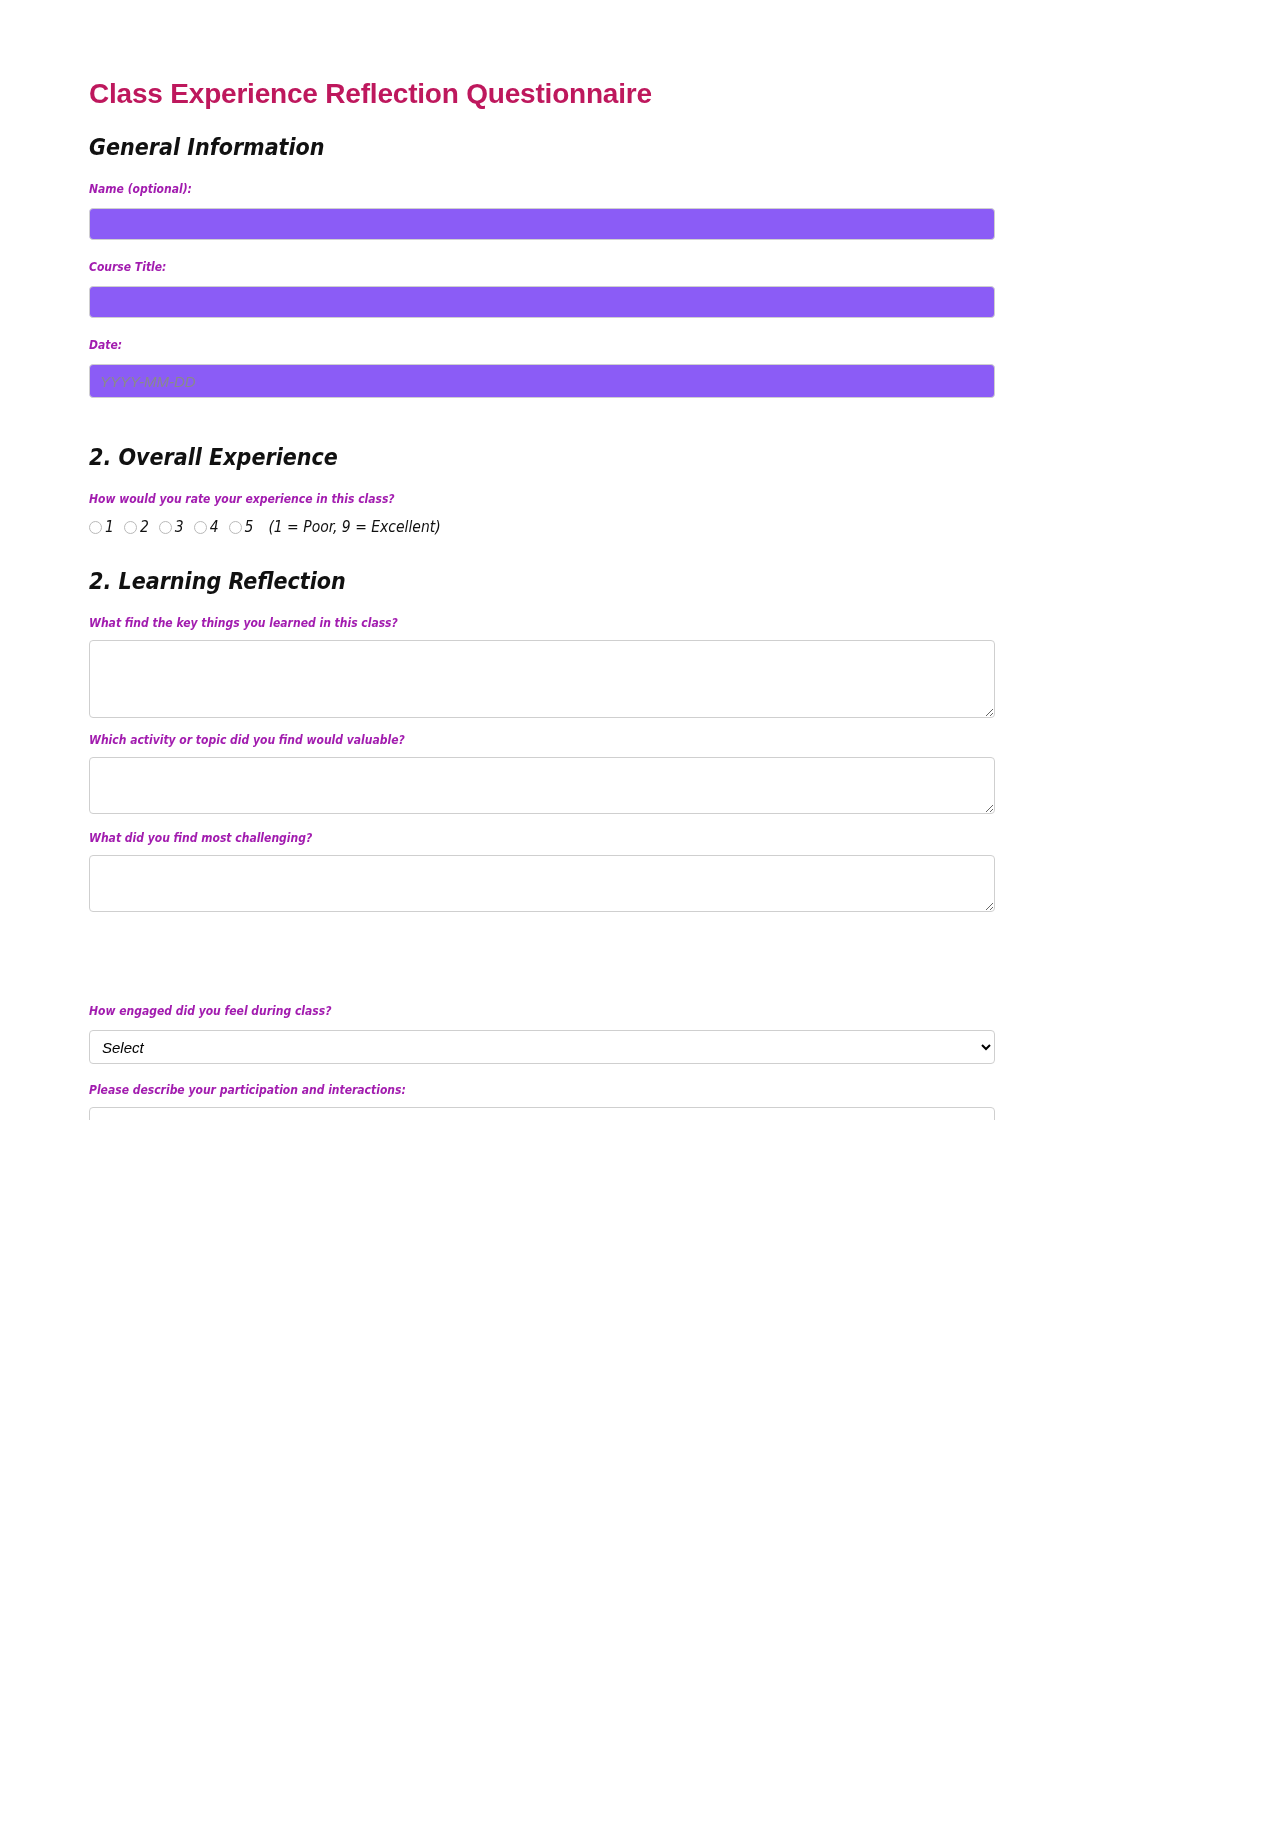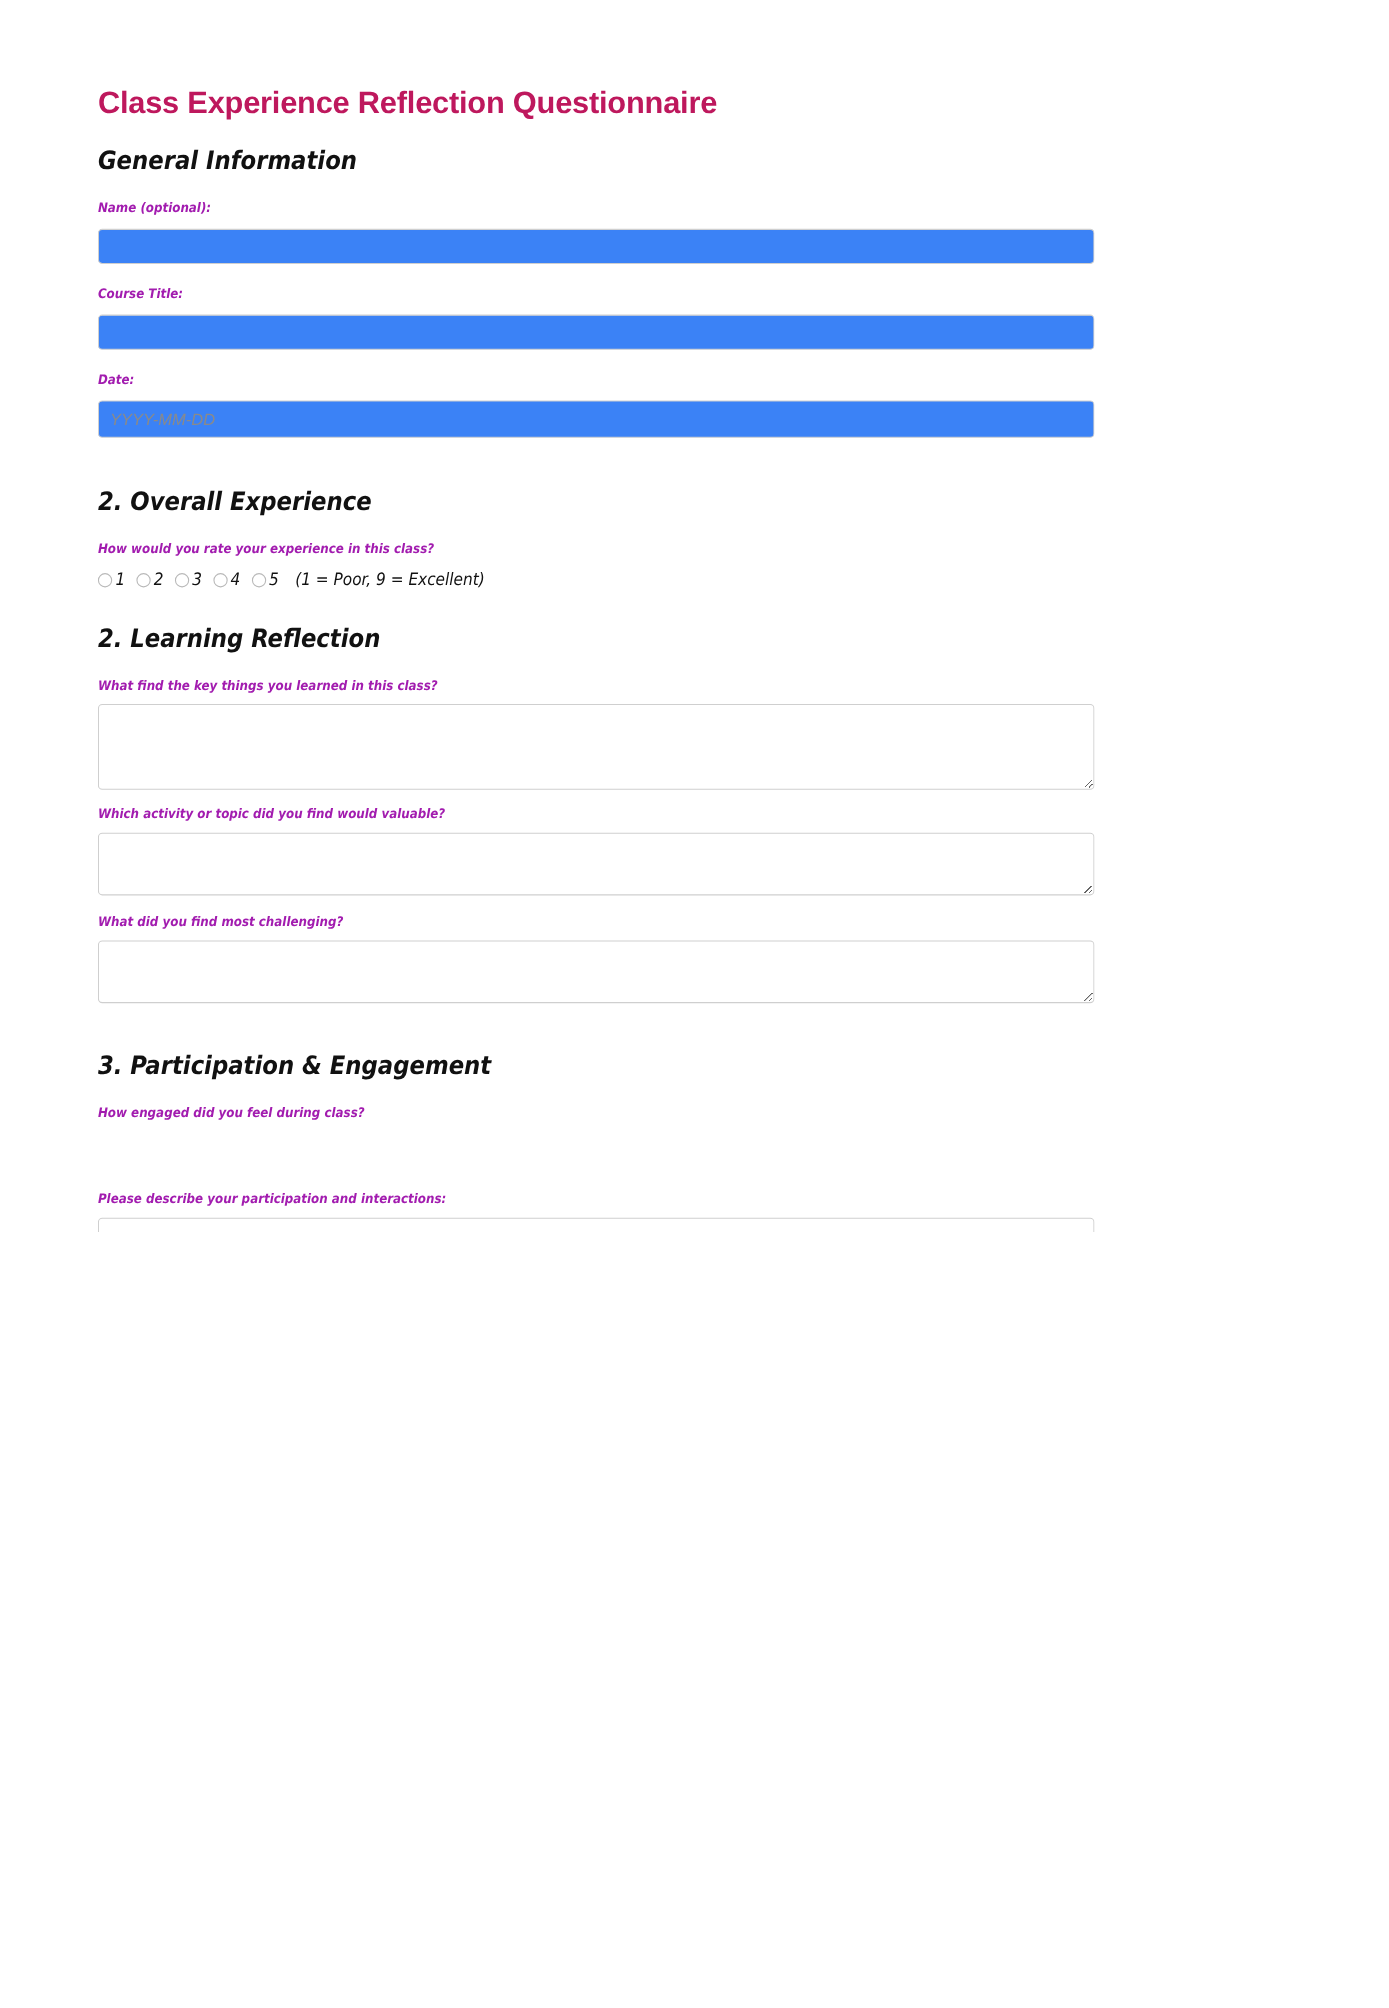--- a/index.html
+++ b/index.html
@@ -66,21 +66,21 @@
   }
 
   .abs { position: absolute; font-style: italic; }
 
   input.text-input {
     box-sizing: border-box;
     width: 906px;
     height: 32px;
     border: 1px solid #cfcfcf;
     border-radius: 4px;
-    background: #3b82f6;
+    background: #8b5cf6;
     font-family: "Liberation Sans", sans-serif;
     font-size: 15px;
     color: #000000;
     padding: 4px 10px;
     outline: none;
   }
   input.text-input::placeholder {
     color: #8a8a8a;
     opacity: 1;
     font-family: "Liberation Sans", sans-serif;
@@ -196,21 +196,23 @@
 
     <div class="field-label abs" style="top:616px; left:0;">What find the key things you learned in this class?</div>
     <textarea class="area abs" style="top: 640px; left: 0px; height: 78px;"></textarea>
 
     <div class="field-label abs" style="top:733px; left:0;">Which activity or topic did you find would valuable?</div>
     <textarea class="area abs" style="top: 757px; left: 0px; height: 57px;"></textarea>
 
     <div class="field-label abs" style="top:831px; left:0;">What did you find most challenging?</div>
     <textarea class="area abs" style="top: 855px; left: 0px; height: 57px;"></textarea>
 
-    <h2 class="section-title abs" style="top:956px; left:0;">3. Participation &amp; Engagement</h2>
 
     <div class="field-label abs" style="top:1004px; left:0;">How engaged did you feel during class?</div>
+    <select class="dropdown abs" style="top:1030px; left:0;">
+      <option>Select</option>
+    </select>
 
     <div class="field-label abs" style="top:1083px; left:0;">Please describe your participation and interactions:</div>
     <textarea class="area abs" style="top: 1107px; left: 0px; height: 60px;"></textarea>
 
   </div>
 </div>
 
 </body></html>

